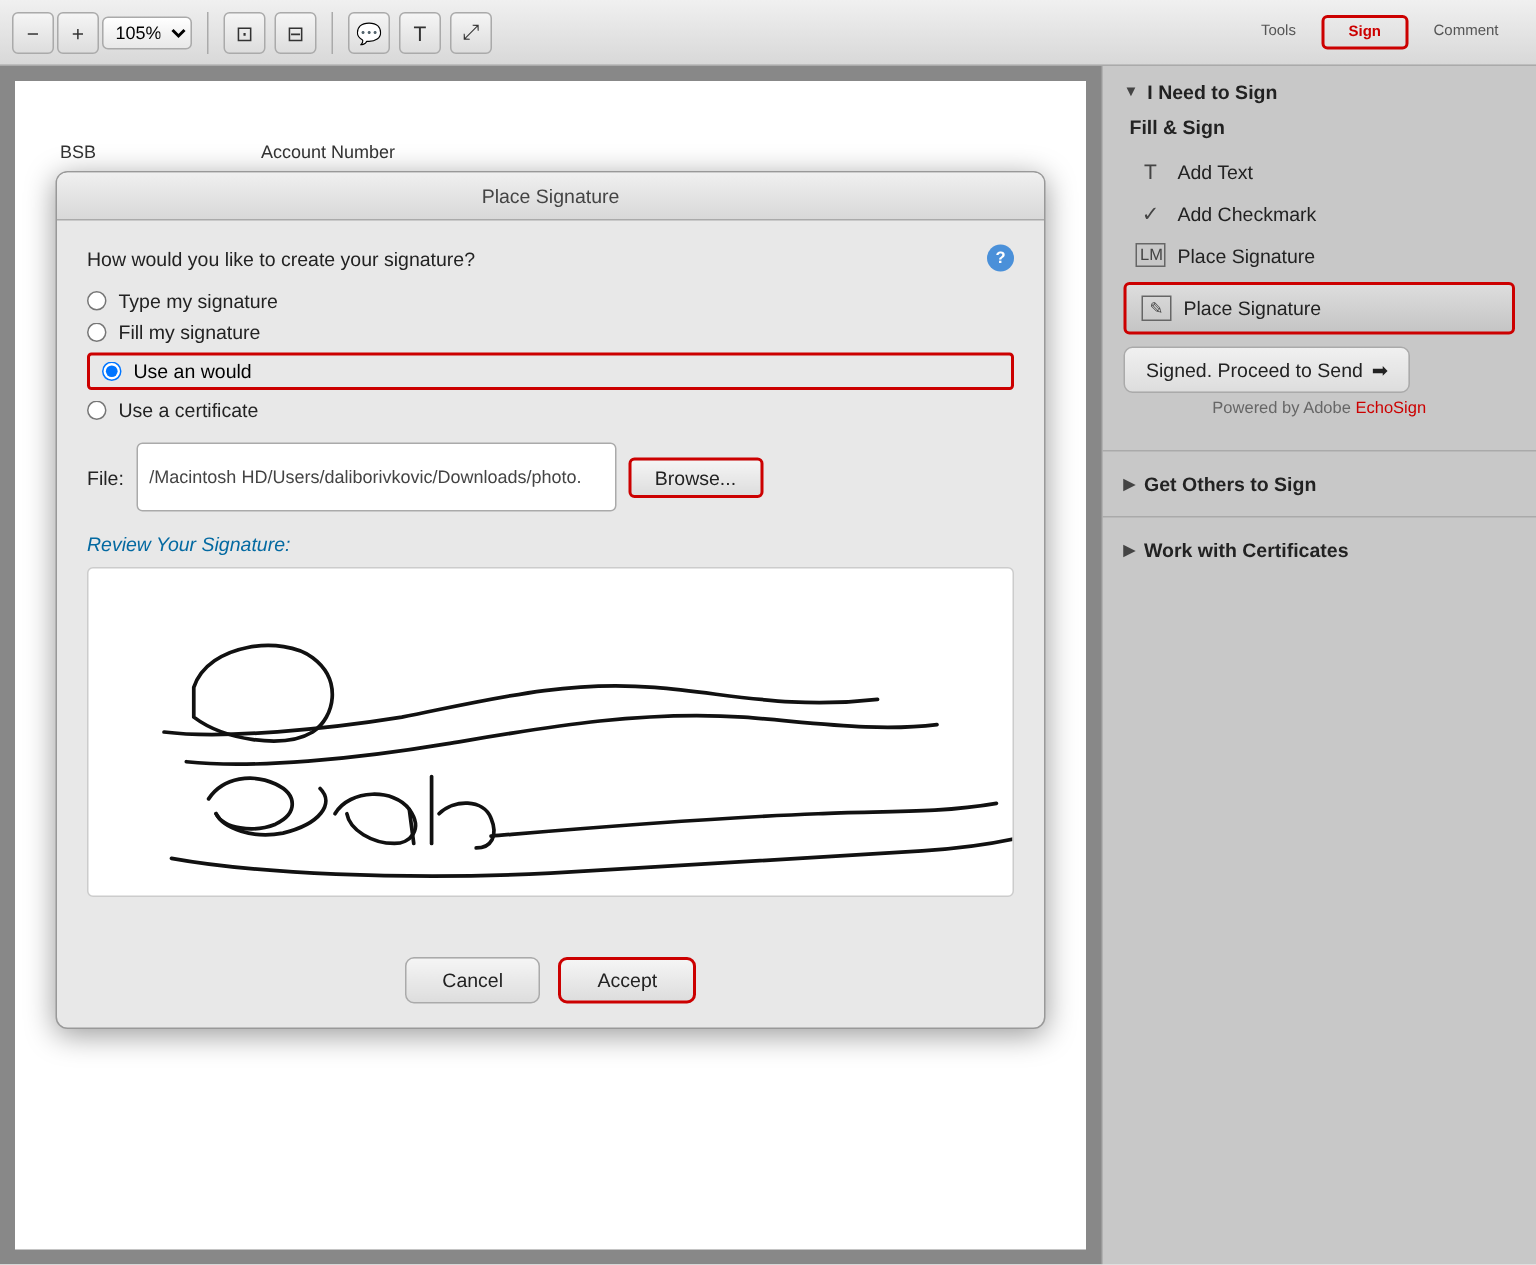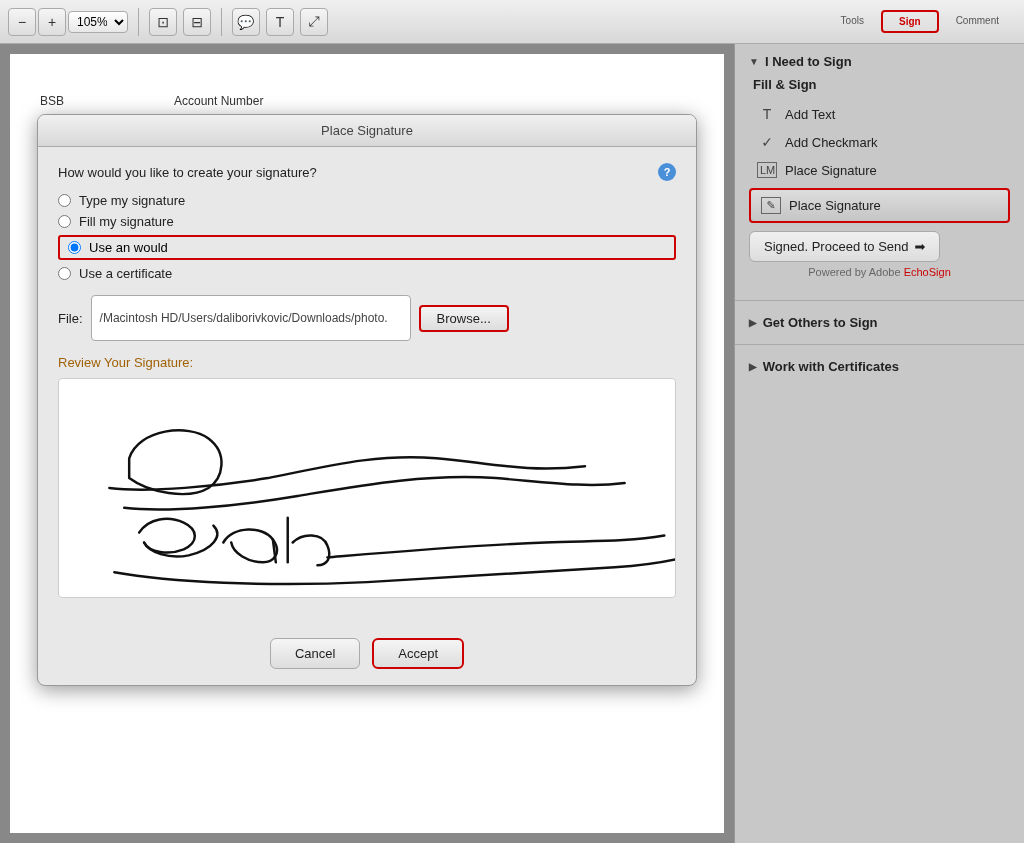--- a/index.html
+++ b/index.html
@@ -233,22 +233,23 @@
       border: 2px solid #cc0000;
       border-radius: 4px;
       padding: 4px 16px;
       font-size: 13px;
       cursor: pointer;
       color: #222;
     }
 
     .review-label {
       font-size: 13px;
-      color: #a16207;
+      color: #0369a1;
       margin-bottom: 8px;
+      font-style: italic;
     }
     .signature-preview {
       background: white;
       border: 1px solid #ccc;
       border-radius: 4px;
       height: 220px;
       display: flex;
       align-items: center;
       justify-content: center;
       overflow: hidden;

